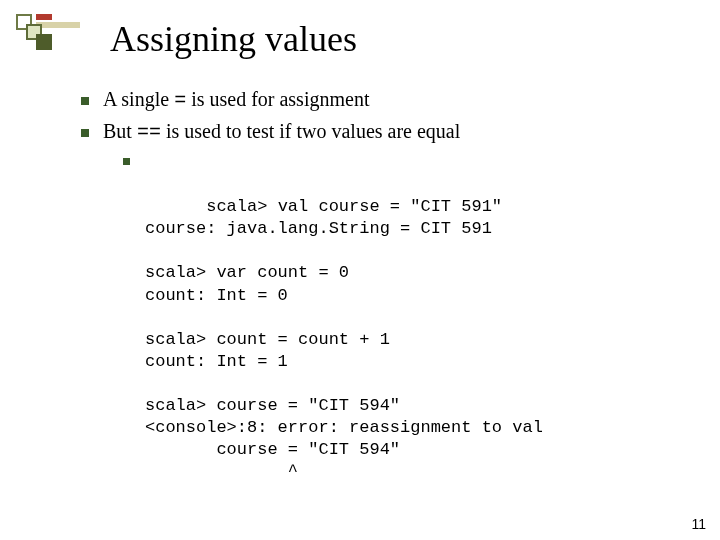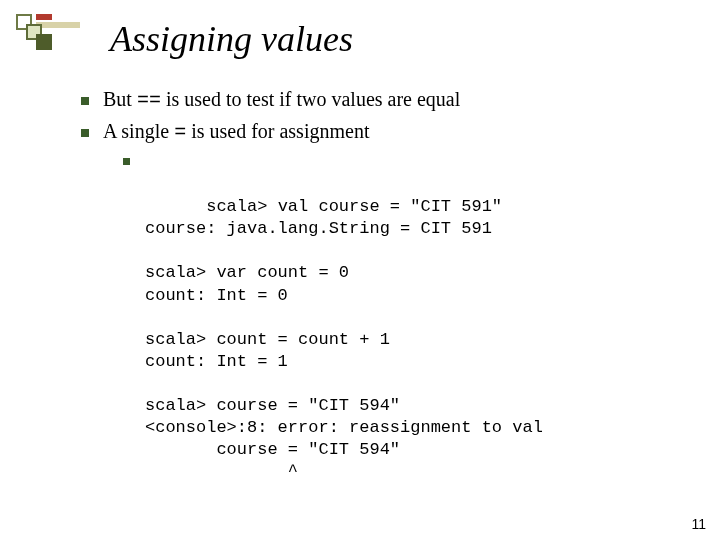--- a/index.html
+++ b/index.html
@@ -35,21 +35,20 @@
   .logo .mid-bar  { left: 20px; top: 8px;  background: #d8d2a8; width: 44px; height: 6px; }
   .logo .sq1 { left: 0;   top: 0;   border: 2px solid #6e7a46; background: #fff; }
   .logo .sq2 { left: 10px; top: 10px; border: 2px solid #5e6c38; background: #dfe6c2; }
   .logo .sq3 { left: 20px; top: 20px; background: #4e5c2a; }
   .title {
     position: absolute;
     left: 110px;
     top: 18px;
     font-size: 36px;
     font-weight: 400;
-    font-style: italic;
   }
   .body {
     position: absolute;
     left: 75px;
     top: 86px;
     right: 30px;
   }
   .b1 {
     position: relative;
     padding-left: 28px;
@@ -104,25 +103,25 @@
     <div class="sq sq1"></div>
     <div class="sq sq2"></div>
     <div class="sq sq3"></div>
   </div>
 
   <div class="title">Assigning values</div>
 
   <div class="body">
 
     <div class="b1">
-      <span>But </span><span class="mono">==</span><span> is used to test if two values are equal</span>
+      <span>A single </span><span class="mono">=</span><span> is used for assignment</span>
     </div>
 
     <div class="b1">
-      <span>A single </span><span class="mono">=</span><span> is used for assignment</span>
+      <span>But </span><span class="mono">==</span><span> is used to test if two values are equal</span>
     </div>
 
 
     <div class="code-block">
       <div class="sub-bullet"></div>
       <span>scala&gt; val course = "CIT 591"
 course: java.lang.String = CIT 591
 
 scala&gt; var count = 0
 count: Int = 0

